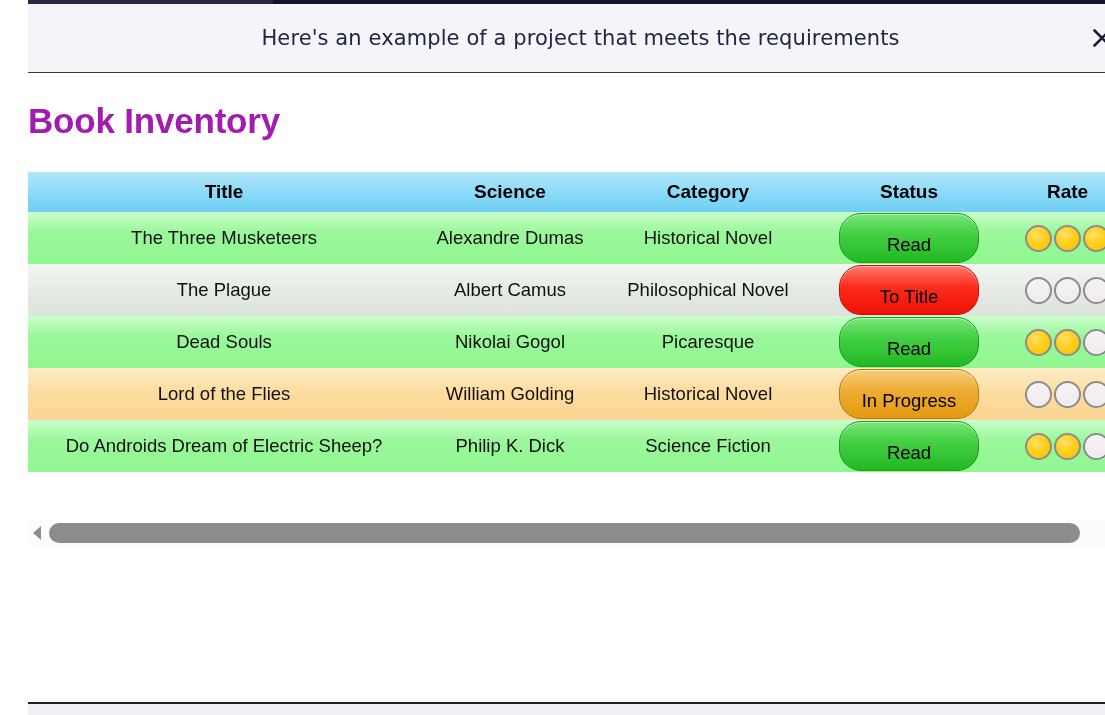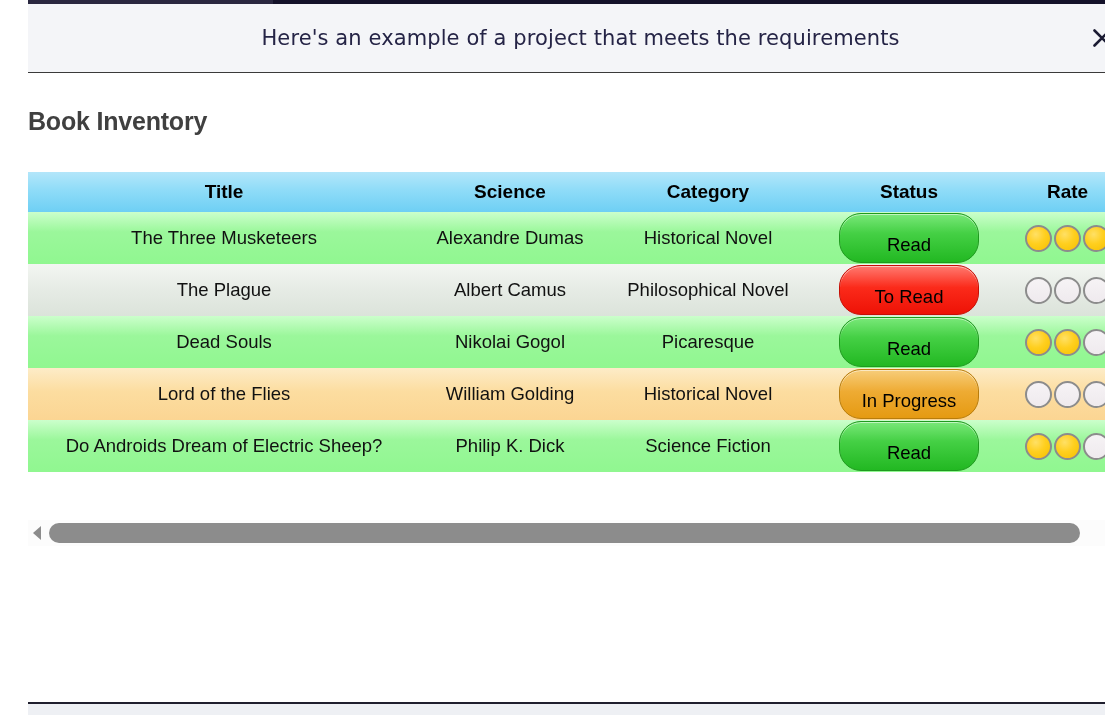--- a/index.html
+++ b/index.html
@@ -68,23 +68,23 @@
     cursor: pointer;
     user-select: none;
   }
   .banner-close svg { display: block; }
 
   
   .page-title {
     position: absolute;
     top: 98px;
     left: 0px;
-    font-size: 25px;
+    font-size: 35px;
     font-weight: bold;
-    color: #404040;
+    color: #a21caf;
     font-family: "Liberation Sans", sans-serif;
     letter-spacing: -0.2px;
     line-height: 46px;
   }
 
   
   .table-wrap {
     position: absolute;
     top: 172px;
     left: 0;
@@ -281,21 +281,21 @@
             <td>The Three Musketeers</td>
             <td>Alexandre Dumas</td>
             <td>Historical Novel</td>
             <td><span class="pill read">Read</span></td>
             <td class="rate-cell"><span class="dot filled"></span><span class="dot filled"></span><span class="dot filled"></span></td>
           </tr>
           <tr class="row-grey">
             <td>The Plague</td>
             <td>Albert Camus</td>
             <td>Philosophical Novel</td>
-            <td><span class="pill toread">To Read</span></td>
+            <td><span class="pill toread">To Title</span></td>
             <td class="rate-cell"><span class="dot empty"></span><span class="dot empty"></span><span class="dot empty"></span></td>
           </tr>
           <tr class="row-green">
             <td>Dead Souls</td>
             <td>Nikolai Gogol</td>
             <td>Picaresque</td>
             <td><span class="pill read">Read</span></td>
             <td class="rate-cell"><span class="dot filled"></span><span class="dot filled"></span><span class="dot empty"></span></td>
           </tr>
           <tr class="row-orange">

